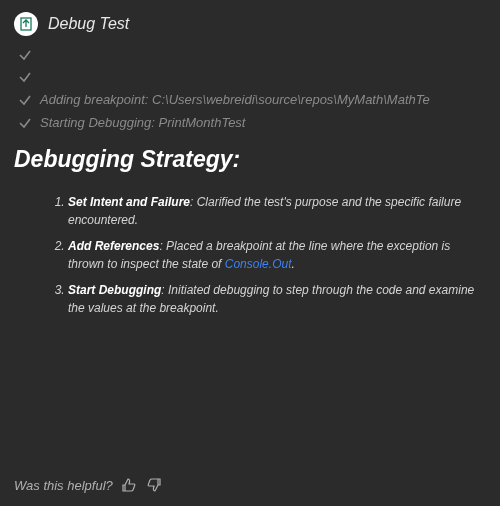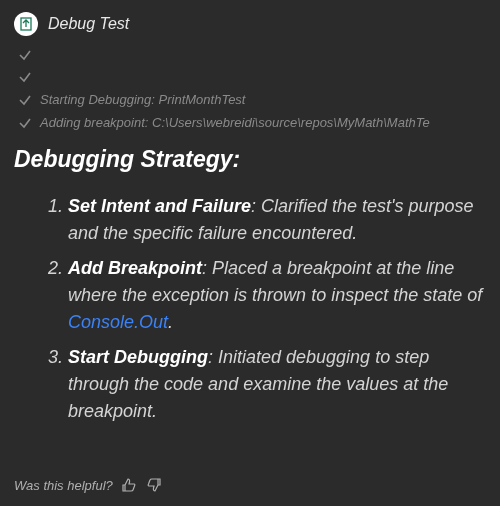--- a/index.html
+++ b/index.html
@@ -69,21 +69,21 @@
       font-weight: 700;
       color: #ffffff;
       margin-bottom: 20px;
     }
     ol.strategy-list {
       padding-left: 54px;
       margin-bottom: 22px;
     }
     ol.strategy-list li {
       color: #d4d4d4;
-      font-size: 18px;
+      font-size: 12px;
       line-height: 1.5;
       margin-bottom: 8px;
     }
     ol.strategy-list li .step-title {
       font-weight: 700;
       color: #ffffff;
     }
     .link {
       color: #3b82f6;
     }
@@ -159,40 +159,40 @@
           </svg>
       </span>
       <span></span>
     </div>
     <div class="progress-line">
       <span class="check">
         <svg width="14" height="14" viewBox="0 0 14 14" fill="none" stroke-width="1.6">
             <path d="M2 7 L6 11 L12 3"></path>
           </svg>
       </span>
+      <span>Adding breakpoint: C:\Users\webreidi\source\repos\MyMath\MathTe</span>
+    </div>
+    <div class="progress-line">
+      <span class="check">
+        <svg width="14" height="14" viewBox="0 0 14 14" fill="none" stroke-width="1.6">
+            <path d="M2 7 L6 11 L12 3"></path>
+          </svg>
+      </span>
       <span>Starting Debugging: PrintMonthTest</span>
-    </div>
-    <div class="progress-line">
-      <span class="check">
-        <svg width="14" height="14" viewBox="0 0 14 14" fill="none" stroke-width="1.6">
-            <path d="M2 7 L6 11 L12 3"></path>
-          </svg>
-      </span>
-      <span>Adding breakpoint: C:\Users\webreidi\source\repos\MyMath\MathTe</span>
     </div>
   </div>
 
   <div class="strategy-heading">Debugging Strategy:</div>
 
   <ol class="strategy-list">
     <li>
       <span class="step-title">Set Intent and Failure</span><span>: Clarified the test's purpose and the specific failure encountered.</span><span class="link"></span><span></span>
     </li>
     <li>
-      <span class="step-title">Add Breakpoint</span><span>: Placed a breakpoint at the line where the exception is thrown to inspect the state of </span><span class="link">Console.Out</span><span>.</span>
+      <span class="step-title">Add References</span><span>: Placed a breakpoint at the line where the exception is thrown to inspect the state of </span><span class="link">Console.Out</span><span>.</span>
     </li>
     <li>
       <span class="step-title">Start Debugging</span><span>: Initiated debugging to step through the code and examine the values at the breakpoint.</span><span class="link"></span><span></span>
     </li>
   </ol>
 
 
   <div class="footer">
     <div class="footer-right">
       <span>Was this helpful?</span>

